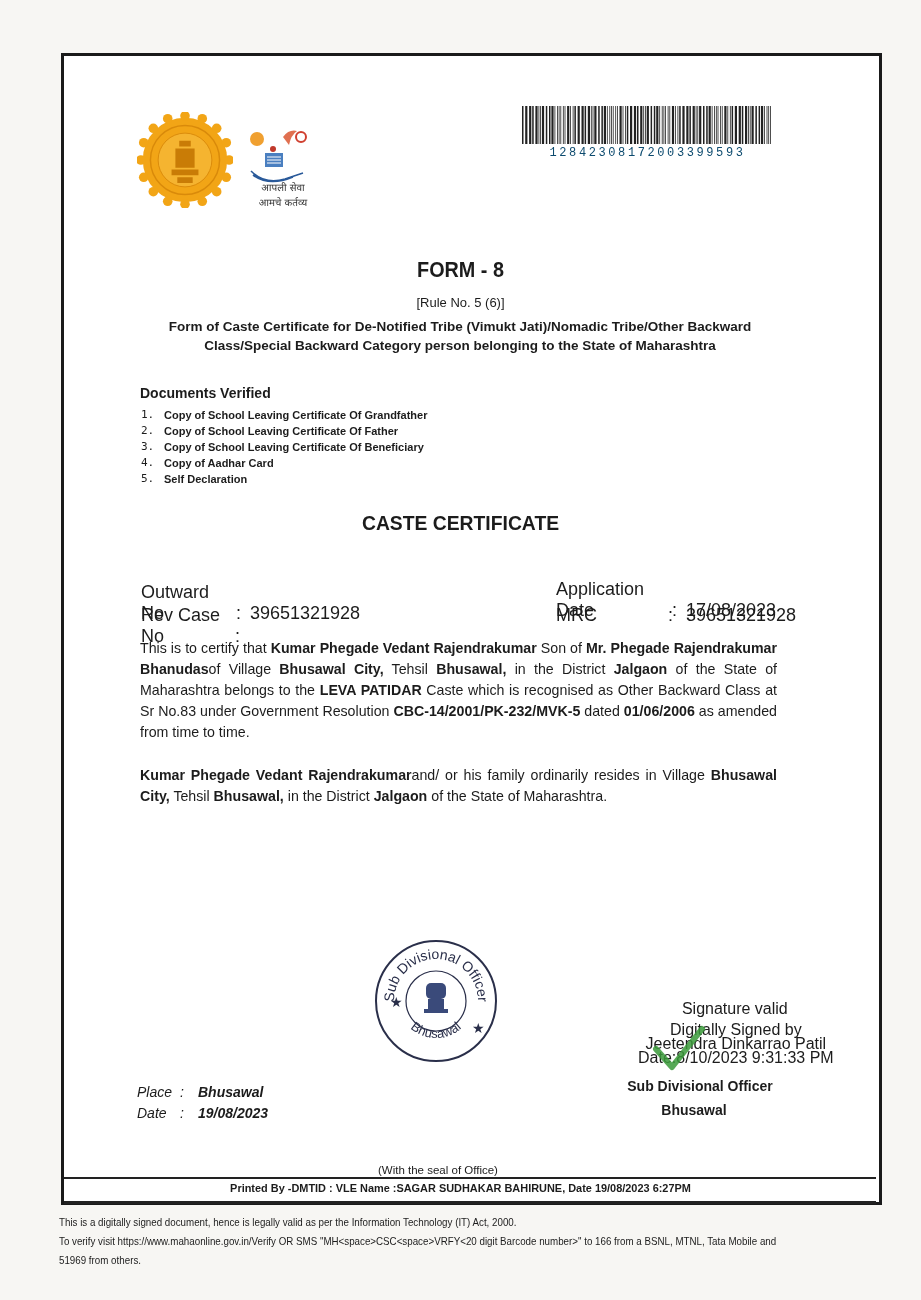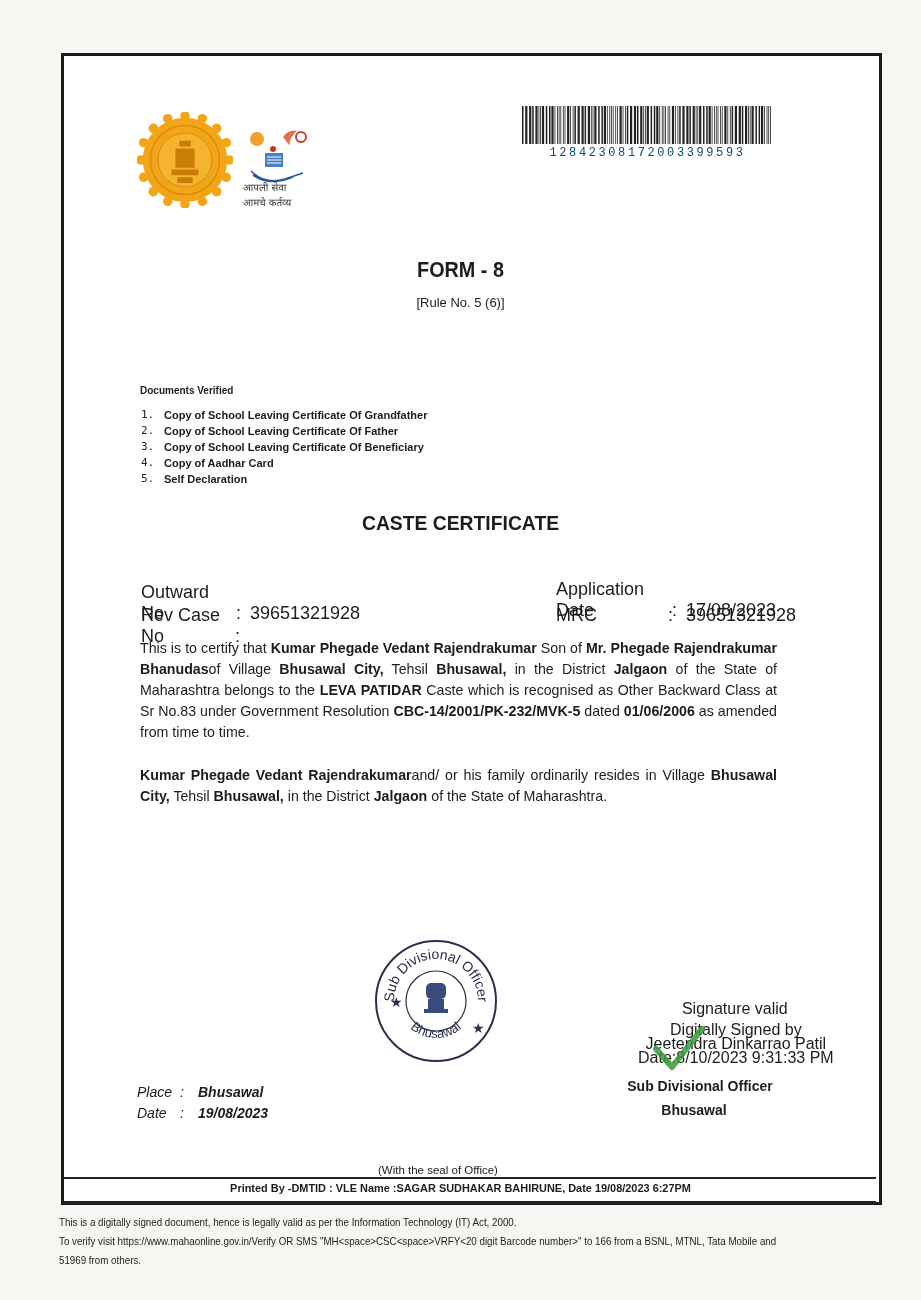--- a/index.html
+++ b/index.html
@@ -3,27 +3,27 @@
 <meta charset="utf-8">
 <style>
   html, body { margin:0; padding:0; }
   body { width:921px; height:1300px; background:#f7f6f3; position:relative; overflow:hidden;
          font-family:"Liberation Sans", sans-serif; color:#1c1c1c; }
   .frame { position:absolute; left:61px; top:53px; width:815px; height:1146px;
            border-left:3px solid #1a1a1a; border-top:3px solid #1a1a1a; border-right:3px solid #1a1a1a; border-bottom:3px solid #1a1a1a; background:#fff; }
   .abs { position:absolute; }
   .seal-logo { left:137px; top:112px; width:96px; height:96px; }
   .aaple { left:243px; top:112px; width:80px; height:100px; }
-  .aaple-text { left:243px; top:180px; width:80px; text-align:left; font-family:"DejaVu Sans", sans-serif; font-size:10px; line-height:15px; color:#333; }
+  .aaple-text { left:243px; top:180px; width:80px; text-align:center; font-family:"DejaVu Sans", sans-serif; font-size:10px; line-height:15px; color:#333; }
   .barcode { left:520px; top:106px; width:255px; height:38px; }
   .barcode-num { left:520px; top:146px; width:255px; text-align:center; font-family:"Liberation Mono", monospace; font-size:12px; letter-spacing:2.6px; color:#0c4a6e; }
   .form-title { left:0; width:921px; top:257px; text-align:center; font-size:22px; font-weight:bold; transform:scaleX(0.9); }
   .rule { left:0; width:921px; top:295px; text-align:center; font-size:13px; }
   .subtitle { left:140px; width:640px; top:317px; text-align:center; font-size:13.5px; font-weight:bold; line-height:19px; }
-  .docs-head { left:140px; top:385px; font-size:10px; font-weight:bold; }
+  .docs-head { left:140px; top:385px; font-size:14px; font-weight:bold; }
   .docs-list { left:141px; top:407px; font-size:11px; font-weight:bold; line-height:16px; margin:0; padding:0; list-style:none; }
   .docs-list li { display:flex; }
   .docs-list .num { width:23px; font-weight:normal; font-family:"DejaVu Sans Mono", monospace; font-size:11px; }
   .cc-title { left:0; width:921px; top:511px; text-align:center; font-size:21px; font-weight:bold; transform:scaleX(0.92); }
   .field { font-size:18px; transform-origin:left;margin-top:12px; }
   .field .lbl { display:inline-block; }
   .para { left:140px; width:637px; font-size:14.2px; line-height:21px; text-align:justify; }
   .para b { font-weight:bold; }
   .stamp { left:372px; top:937px; width:128px; height:128px; }
   .sig-block { left:636px; top:1002px; font-size:16px; line-height:14px;text-align:center; }
@@ -177,20 +177,22 @@
     <rect x="244.0999999999998" y="0" width="0.8" height="38" fill="#222"></rect>
     <rect x="246.5999999999998" y="0" width="0.8" height="38" fill="#222"></rect>
     <rect x="248.29999999999978" y="0" width="0.8" height="38" fill="#222"></rect>
     <rect x="249.99999999999977" y="0" width="0.8" height="38" fill="#222"></rect>
   </svg>
 <div class="abs barcode-num">12842308172003399593</div>
 
 <div class="abs form-title">FORM - 8</div>
 <div class="abs rule">[Rule No. 5 (6)]</div>
 <div class="abs subtitle">
+  <div>Form of Caste Certificate for De-Notified Tribe (Vimukt Jati)/Nomadic Tribe/Other Backward</div>
+  <div>Class/Special Backward Category person belonging to the State of Maharashtra</div>
 </div>
 
 <div class="abs docs-head">Documents Verified</div>
 <ul class="abs docs-list" id="docs-list">
     <li>
       <span class="num">1.</span>
       <span>Copy of School Leaving Certificate Of Grandfather</span>
     </li>
     <li>
       <span class="num">2.</span>

